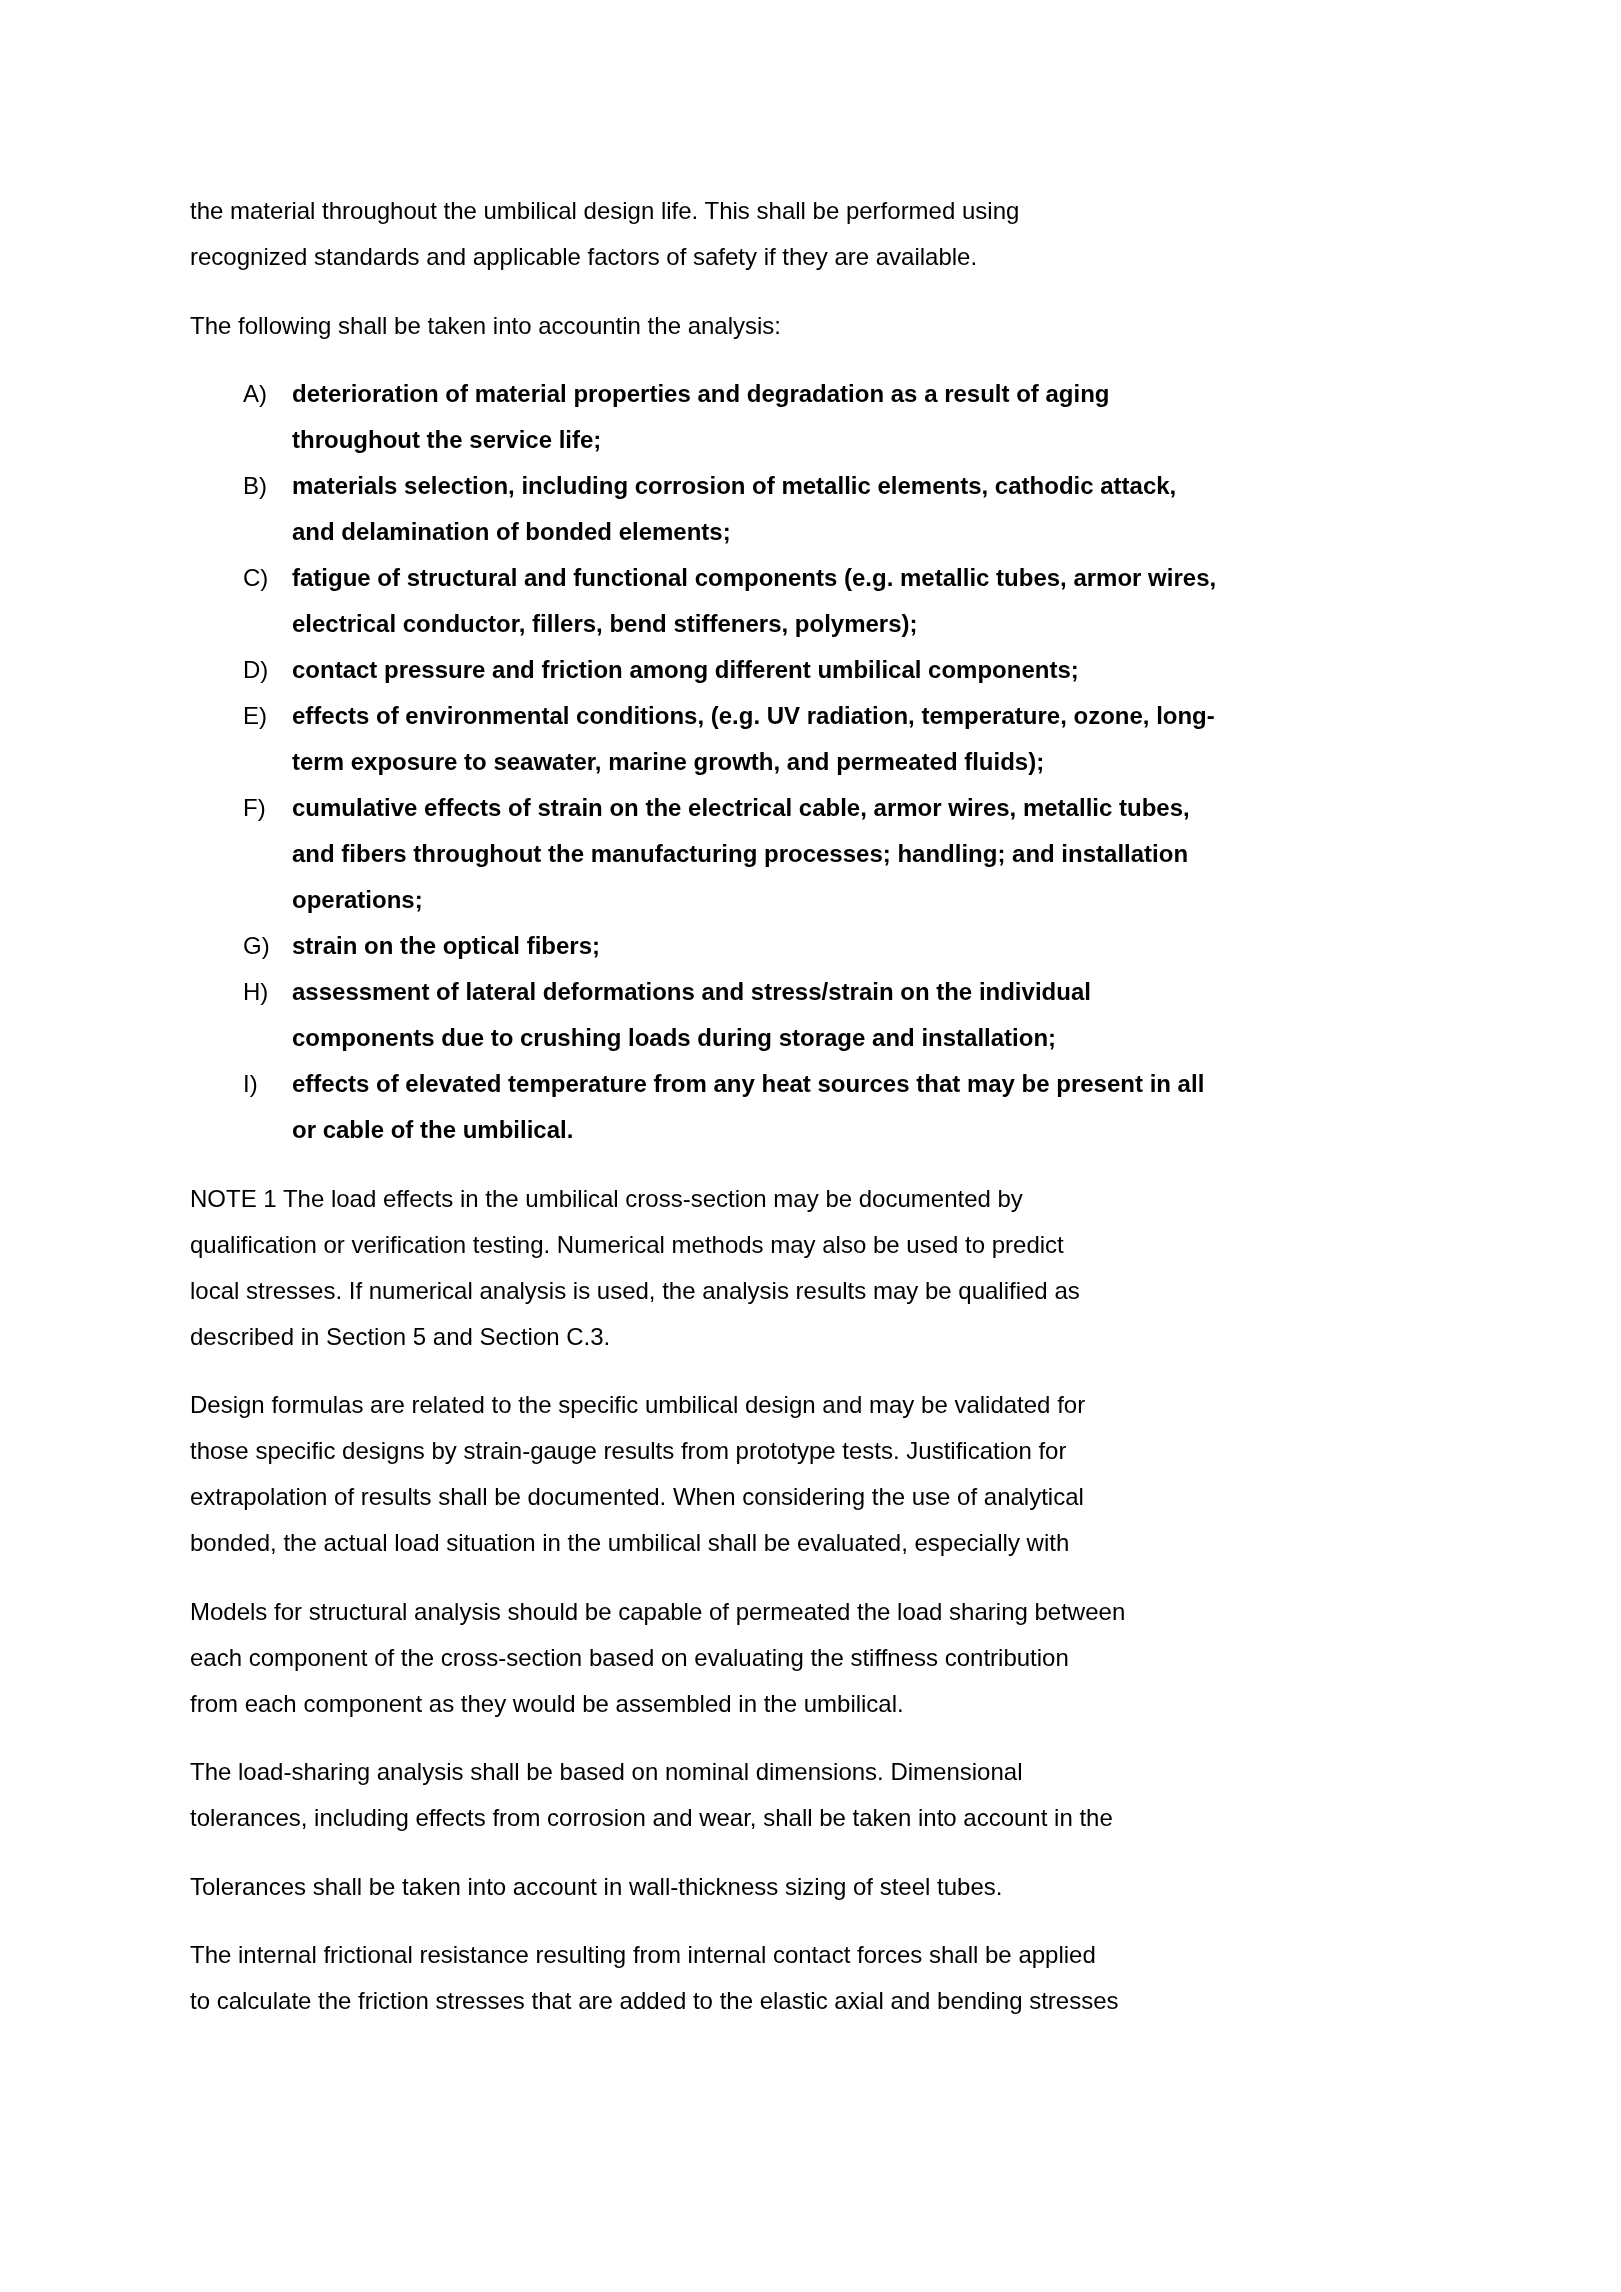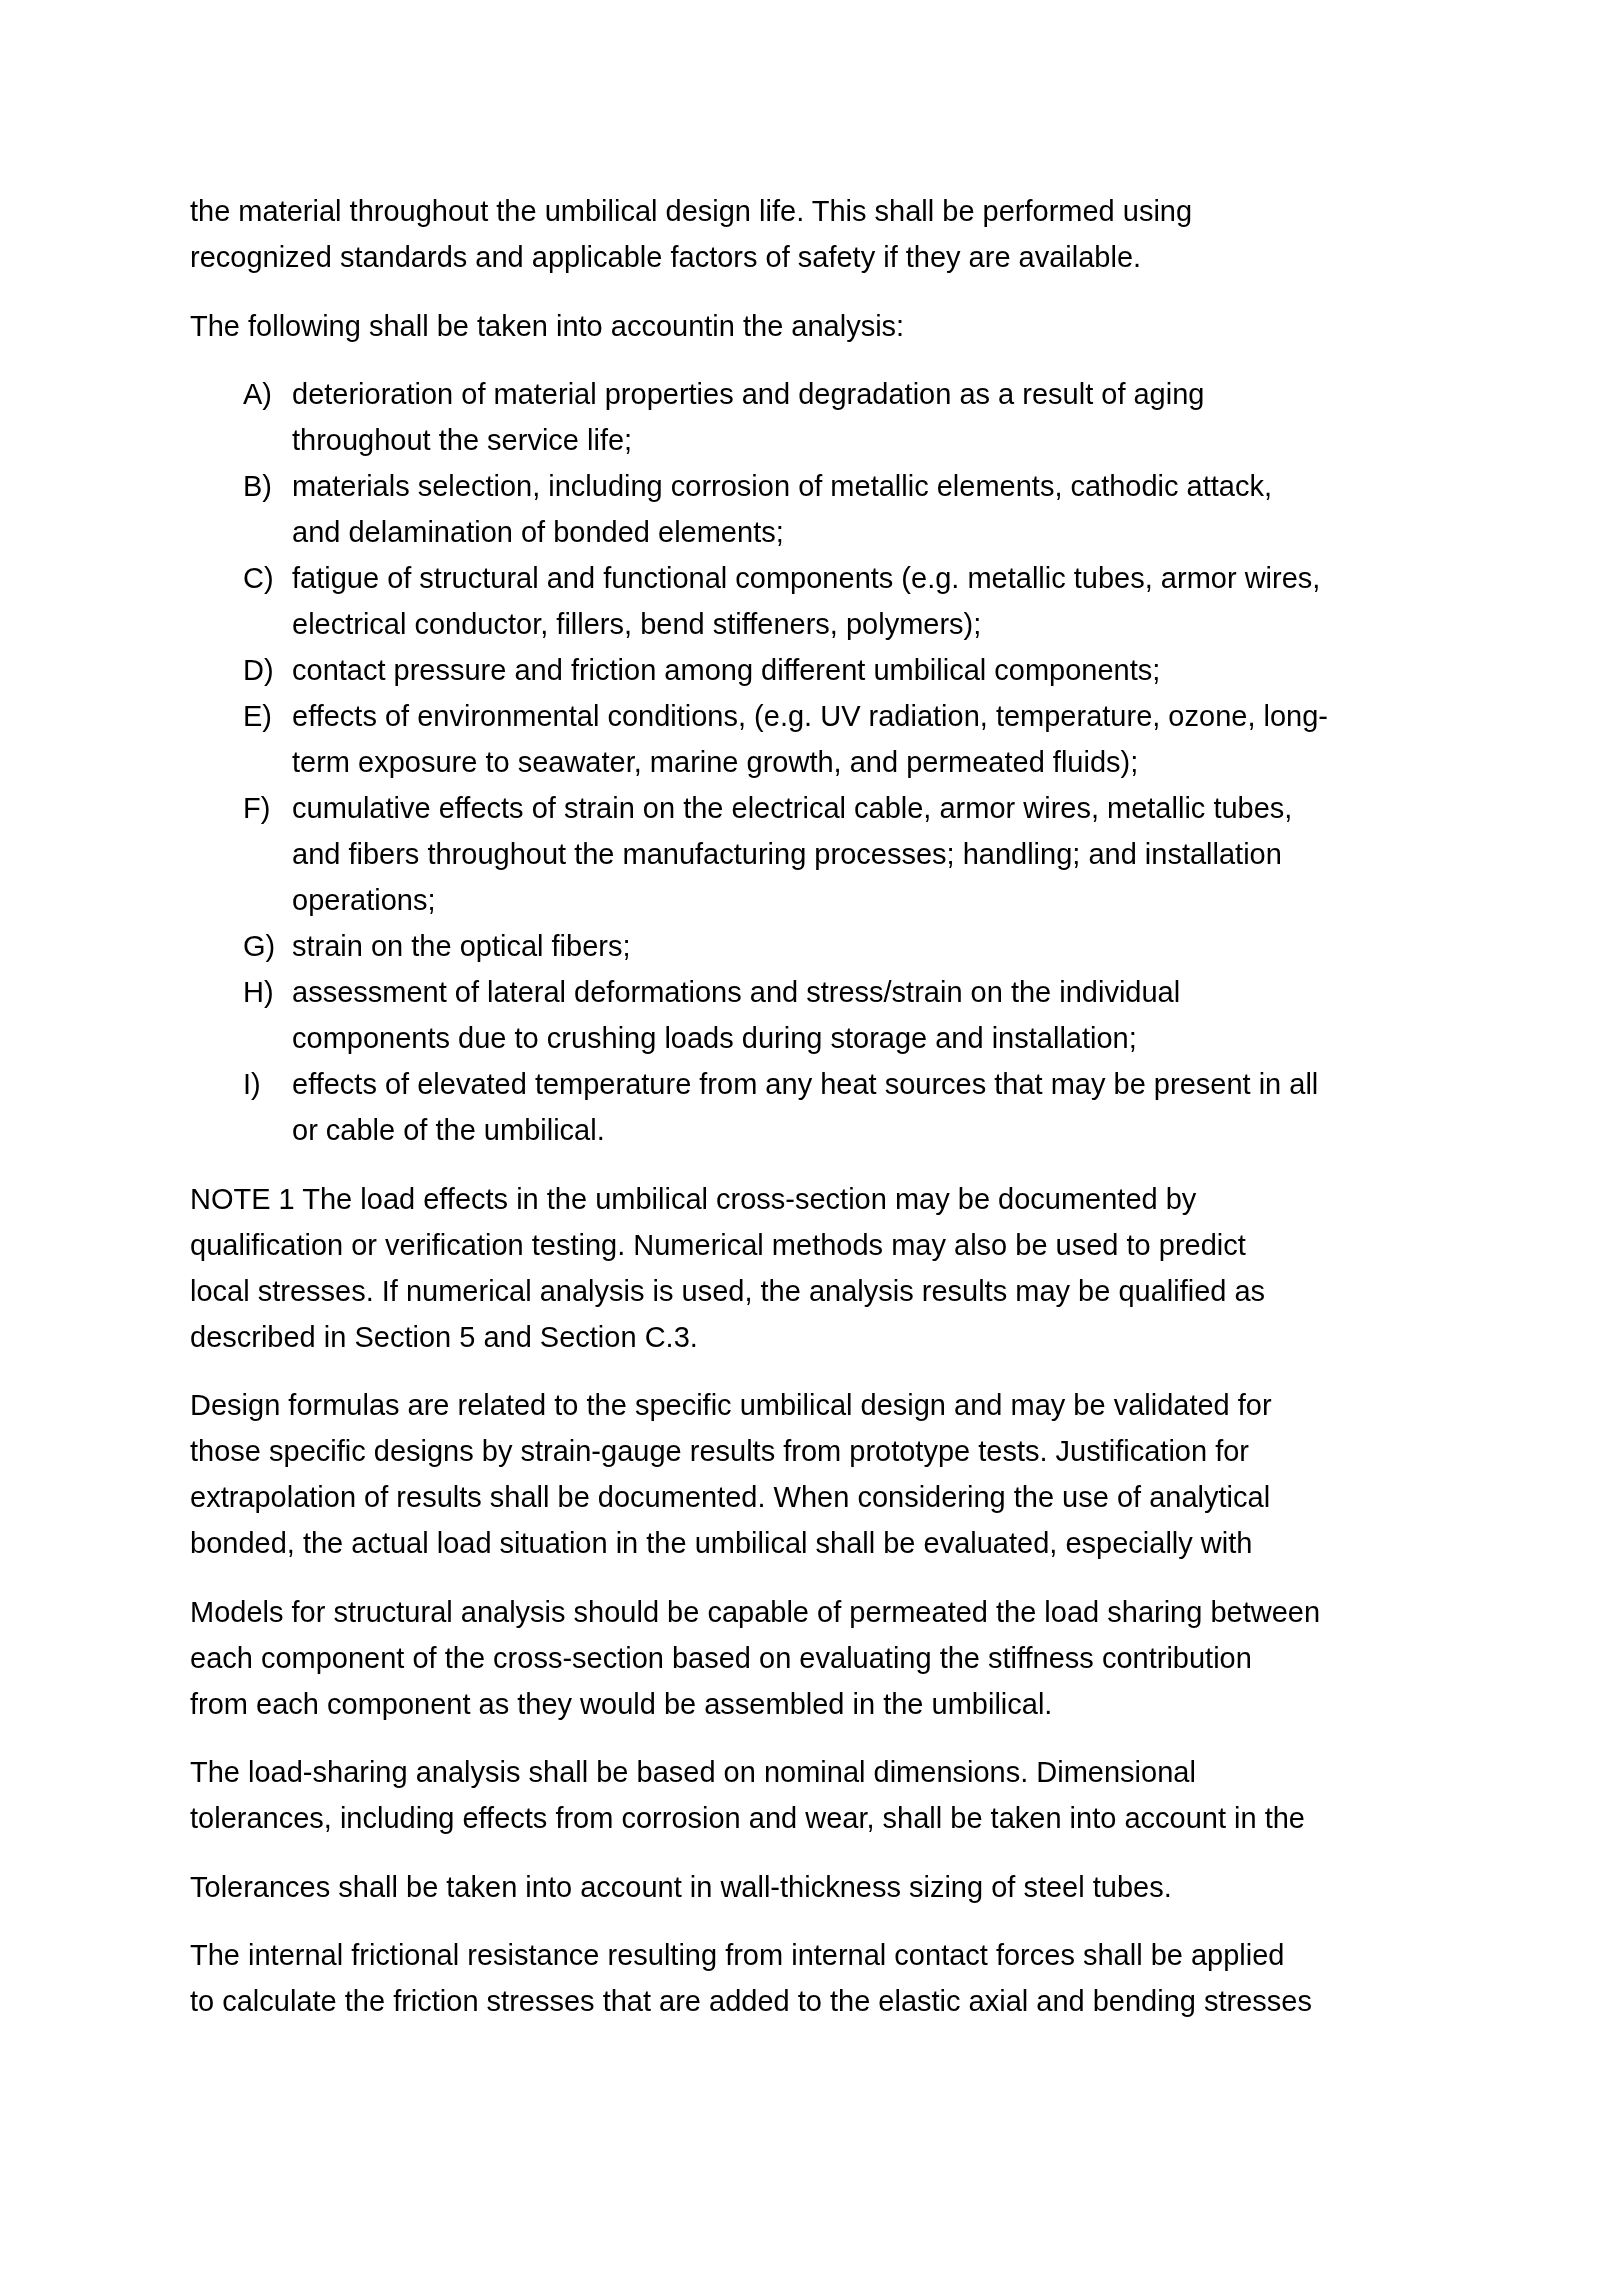--- a/index.html
+++ b/index.html
@@ -5,31 +5,31 @@
   html, body { margin: 0; padding: 0; background: #888; }
   .page {
     position: relative;
     width: 1621px;
     height: 2293px;
     margin: 0 auto;
     background: #ffffff;
     box-sizing: border-box;
     padding: 188px 176px 0 190px;
     font-family: "Liberation Sans", sans-serif;
-    font-size: 29px;
+    font-size: 24px;
     line-height: 46px;
     color: #000000;
     overflow: hidden;
   }
   .para { margin: 0 0 22.5px 0; }
   .ln { display: block; white-space: pre; }
   .lettered-list { margin: 0 0 22.5px 0; }
   .li { display: flex; padding-left: 53px; }
   .li .marker { flex: none; width: 49px; white-space: pre; }
-  .li .li-text { flex: 1; min-width: 0; }
+  .li .li-text { flex: 1; min-width: 0; font-weight: bold; }
 </style>
 </head>
 <body>
 
 <div class="page">
 
   <p class="para">
     <span class="ln">the material throughout the umbilical design life. This shall be performed using</span>
     <span class="ln">recognized standards and applicable factors of safety if they are available.</span>
   </p>

